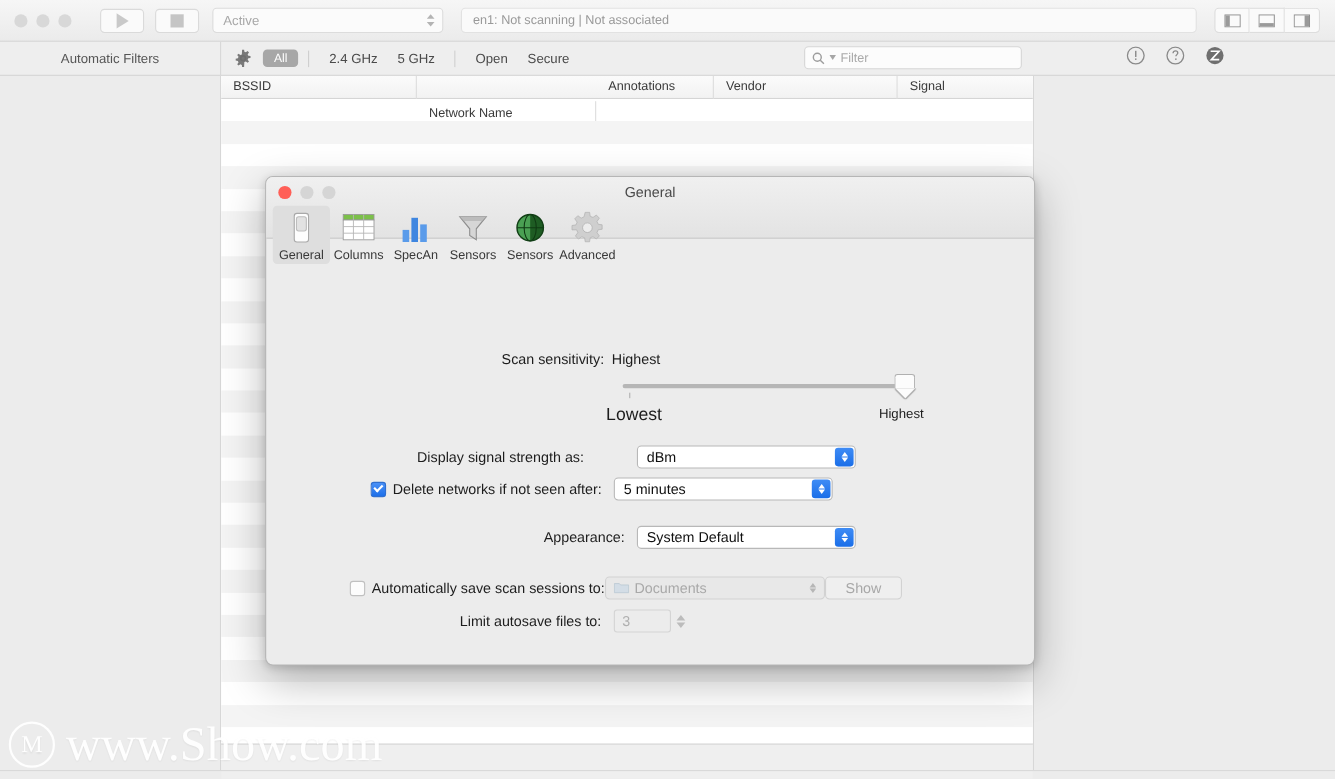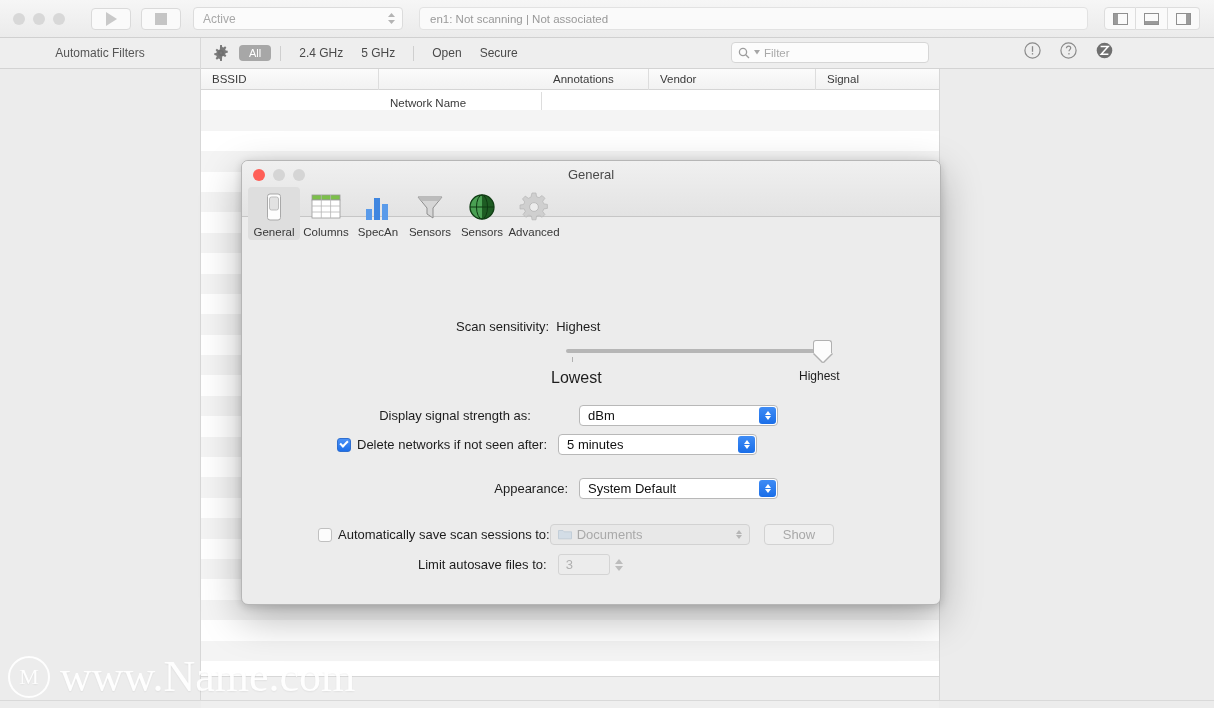--- a/index.html
+++ b/index.html
@@ -510,35 +510,35 @@
         <div class="popup disabled" style="width:200px;padding-left:7px;">
           <svg width="14" height="11" viewBox="0 0 14 11" style="margin-right:5px;">
             <path d="M0.5 1.5 h4.5 l1.2 1.3 h7.3 v7 h-13 z" fill="#d3dde6" stroke="#bcc9d4" stroke-width="0.8"></path>
           </svg>
           <span>Documents</span>
           <span class="stepper">
               <i class="st-up"></i>
               <i class="st-dn"></i>
             </span>
         </div>
-        <div class="btn" style="margin-left:14px;text-align:right;">Show</div>
+        <div class="btn" style="text-align:right;">Show</div>
       </div>
 
       <div class="row" style="position:absolute;left:176px;top:337px;">
         <span class="lbl">Limit autosave files to:</span>
         <div class="numfield" style="margin-left:11px;">
           <span>3</span>
         </div>
         <span class="mini-stepper">
             <i class="ms-up"></i>
             <i class="ms-dn"></i>
           </span>
       </div>
 
     </div>
   </div>
 
   <div class="watermark">
     <span class="wm-logo">M</span>
-    <span>www.Name.com</span>
+    <span>www.Show.com</span>
   </div>
 
 </div>
 
 </body></html>

